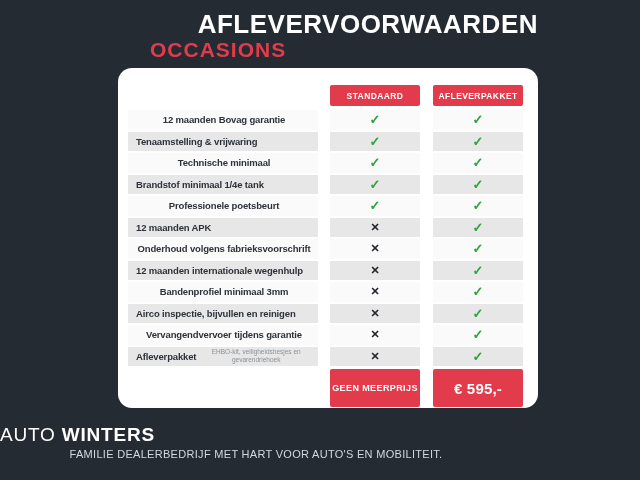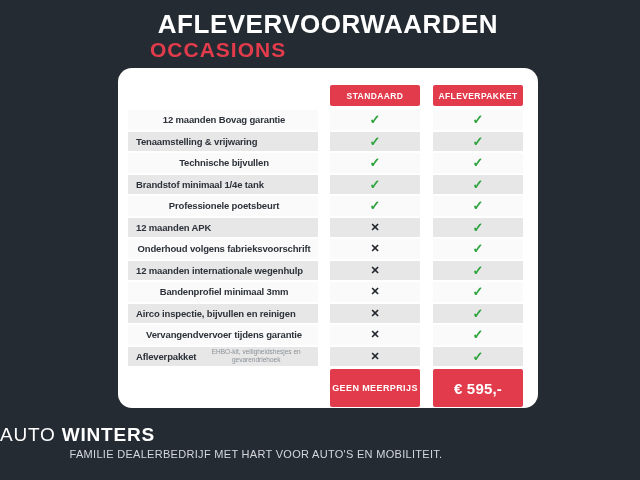--- a/index.html
+++ b/index.html
@@ -7,21 +7,21 @@
   body {
     font-family:"Liberation Sans", sans-serif;
     background:#252b33;
     overflow:hidden;
   }
   .canvas { position:relative; width:640px; height:480px; background:var(--bg,#252b33); }
 
   
   .title {
     position:absolute; top:9px; left:118px; width:420px;
-    text-align:center; color:#ffffff;
+    text-align:right; color:#ffffff;
     font-size:26px; font-weight:700; letter-spacing:0.5px;
   }
   .subtitle {
     position:absolute; top:38px; left:150px;
     color:var(--red,#e23c4c); font-size:21px; font-weight:700; letter-spacing:1px;
   }
 
   
   .card {
     position:absolute; left:118px; top:68px; width:420px; height:340px;
@@ -103,21 +103,21 @@
           </div>
           <div class="cell mark-cell std">
             <span class="check">✓</span>
           </div>
           <div class="cell mark-cell afl">
             <span class="check">✓</span>
           </div>
         </div>
         <div class="row row-odd">
           <div class="cell label-cell">
-            <span class="label-text">Technische bijvullen</span>
+            <span class="label-text">Technische minimaal</span>
           </div>
           <div class="cell mark-cell std">
             <span class="check">✓</span>
           </div>
           <div class="cell mark-cell afl">
             <span class="check">✓</span>
           </div>
         </div>
         <div class="row row-even">
           <div class="cell label-cell">

